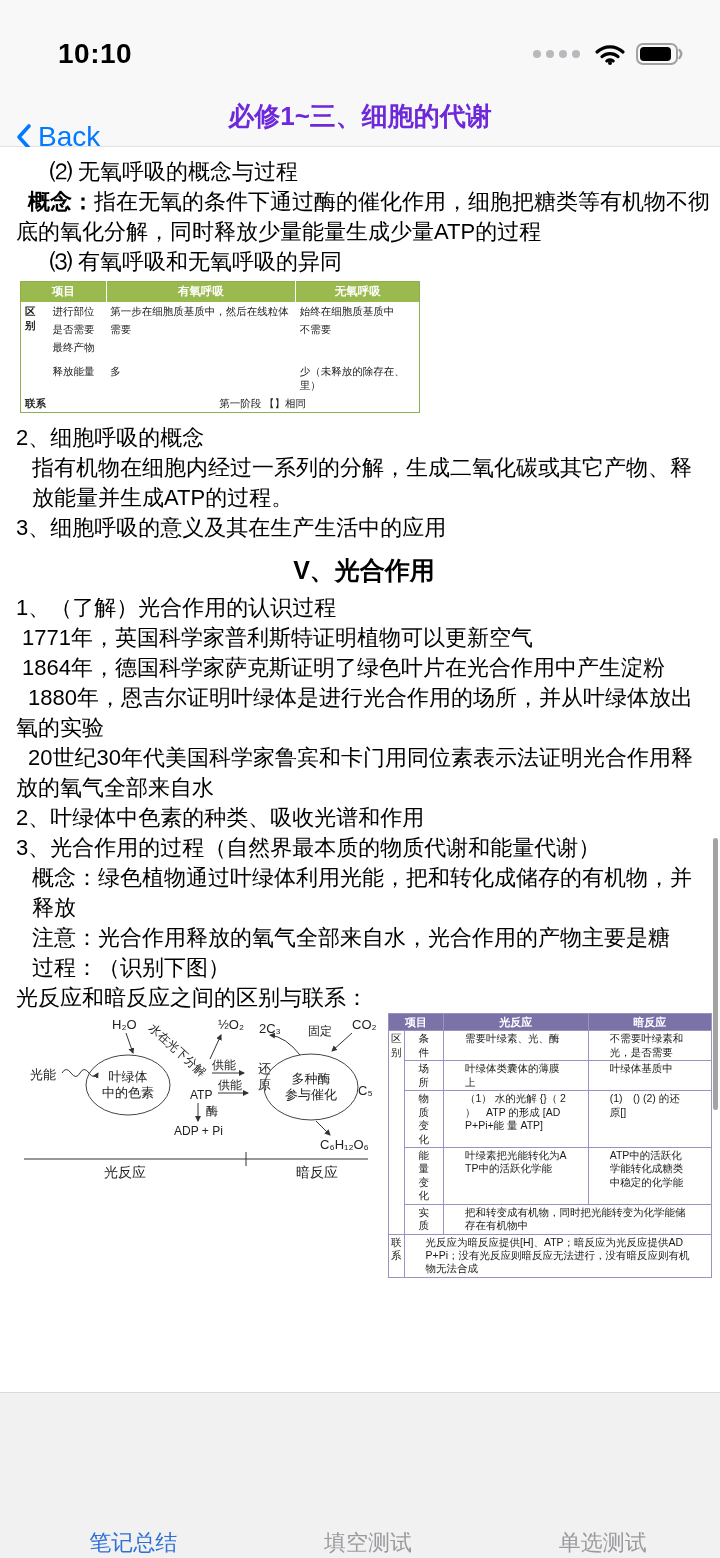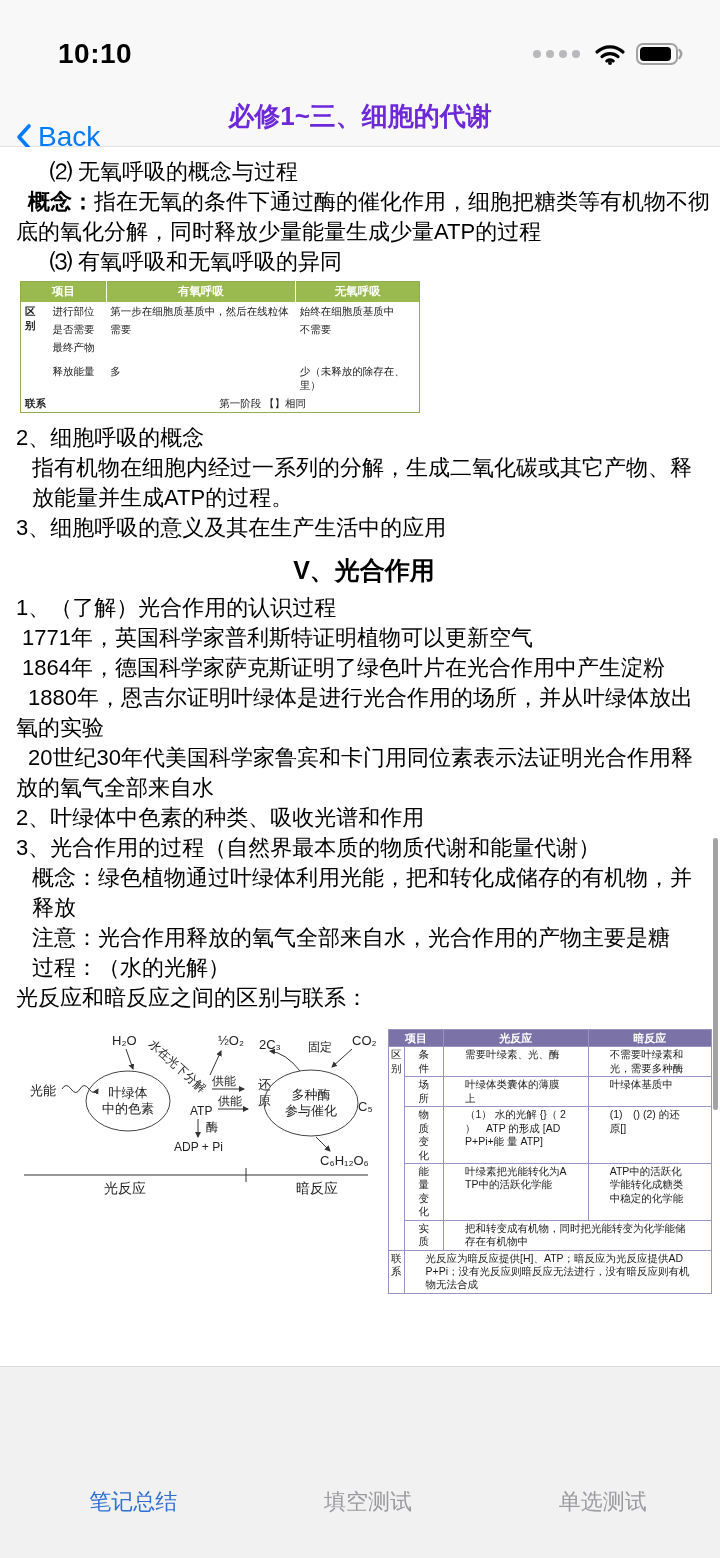--- a/index.html
+++ b/index.html
@@ -36,38 +36,38 @@
   .t1 th:first-child { border-left:none; }
   .t1 td { padding:2px 4px; vertical-align:top; }
   .t1 .grp { width:28px; font-weight:bold; }
   .t1 .sub { width:58px; }
   .t1 .ca { width:190px; }
   .t1 .cb { width:124px; }
   .t1 .sp { height:24px; }
   .t1 .center { text-align:center; }
 
   
-  .figure-row { display:flex; align-items:flex-start; gap:4px; margin:16px 0 8px 0; }
+  .figure-row { display:flex; align-items:flex-start; gap:4px; margin:0 0 8px 0; }
   .diagram { width:368px; height:168px; flex:none; }
   .diagram text { font-size:13px; fill:#222; font-family:inherit; }
   .diagram .sm { font-size:12px; }
   .diagram .ax { font-size:14px; }
 
   
   .t2 { width:332px; font-size:10.5px; line-height:1.28; color:#1a1a1a; border:1px solid #9a92c0; }
   .t2 th { background:#7b72a8; color:#fff; font-weight:bold; font-size:11px; padding:1px 2px; border:1px solid #9a92c0; text-align:center; }
   .t2 td { border:1px solid #9a92c0; padding:1px 21px; vertical-align:top; word-break:break-all; }
   .t2 .grp { width:15px; padding:1px 2px; text-align:center; }
   .t2 .sub { width:18px; padding:1px 14px; text-align:center; }
 
   
   .scrollbar { position:absolute; right:2px; top:838px; width:5px; height:272px; border-radius:3px; background:rgba(50,50,50,.45); }
 
   
-  .tab-bar { position:absolute; left:0; bottom:0; width:720px; height:192px; background:#f1f1f2; border-top:1px solid #dadadc; display:flex; justify-content:space-around; align-items:center; padding-top:78px;padding-left:16px; }
+  .tab-bar { position:absolute; left:0; bottom:0; width:720px; height:166px; background:#f1f1f2; border-top:1px solid #dadadc; display:flex; justify-content:space-around; align-items:flex-end; padding-top:78px;padding-left:16px; }
   .tab { font-size:22px; color:#9a9a9e; cursor:pointer; }
   .tab.active { color:#2e6fd6; }
 </style>
 </head>
 <body>
 
 <div class="screen">
 
   <header class="top">
     <div class="status-bar">
@@ -151,21 +151,21 @@
 
     <p class="p">1、（了解）光合作用的认识过程</p>
     <p class="p yr">1771年，英国科学家普利斯特证明植物可以更新空气</p>
     <p class="p yr">1864年，德国科学家萨克斯证明了绿色叶片在光合作用中产生淀粉</p>
     <p class="p ti1">1880年，恩吉尔证明叶绿体是进行光合作用的场所，并从叶绿体放出氧的实验</p>
     <p class="p ti1">20世纪30年代美国科学家鲁宾和卡门用同位素表示法证明光合作用释放的氧气全部来自水</p>
     <p class="p">2、叶绿体中色素的种类、吸收光谱和作用</p>
     <p class="p">3、光合作用的过程（自然界最本质的物质代谢和能量代谢）</p>
     <p class="p pad1">概念：绿色植物通过叶绿体利用光能，把和转化成储存的有机物，并释放</p>
     <p class="p pad1">注意：光合作用释放的氧气全部来自水，光合作用的产物主要是糖</p>
-    <p class="p pad1">过程：（水的光解）</p>
+    <p class="p pad1">过程：（识别下图）</p>
     <p class="p">光反应和暗反应之间的区别与联系：</p>
 
     <div class="figure-row">
       <svg class="diagram" viewBox="0 0 368 168">
         <defs>
           <marker id="arr" markerWidth="7" markerHeight="7" refX="5" refY="3" orient="auto">
             <path d="M0,0 L6,3 L0,6 z" fill="#333"></path>
           </marker>
         </defs>
         <text x="96" y="16">H₂O</text>
@@ -209,21 +209,21 @@
         <tbody>
             <tr>
           <th colspan="2">项目</th>
           <th>光反应</th>
           <th>暗反应</th>
         </tr>
         <tr>
           <td class="grp" rowspan="5">区别</td>
           <td class="sub">条件</td>
           <td>需要叶绿素、光、酶</td>
-          <td>不需要叶绿素和光，需要多种酶</td>
+          <td>不需要叶绿素和光，是否需要</td>
         </tr>
         <tr>
           <td class="sub">场所</td>
           <td>叶绿体类囊体的薄膜上</td>
           <td>叶绿体基质中</td>
         </tr>
         <tr>
           <td class="sub">物质变化</td>
           <td>（1） 水的光解 {}（ 2 ）　ATP 的形成 [ADP+Pi+能 量 ATP]</td>
           <td>(1)　() (2) 的还原[]</td>

